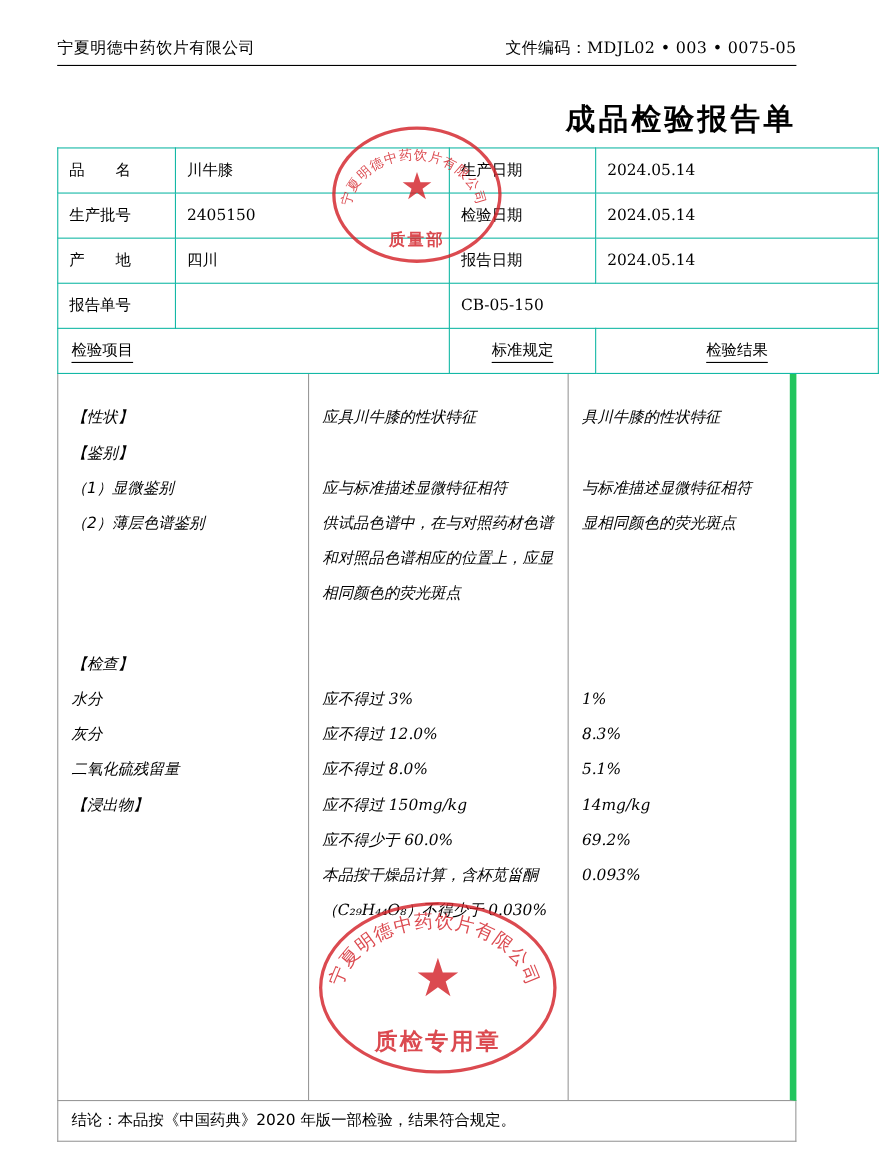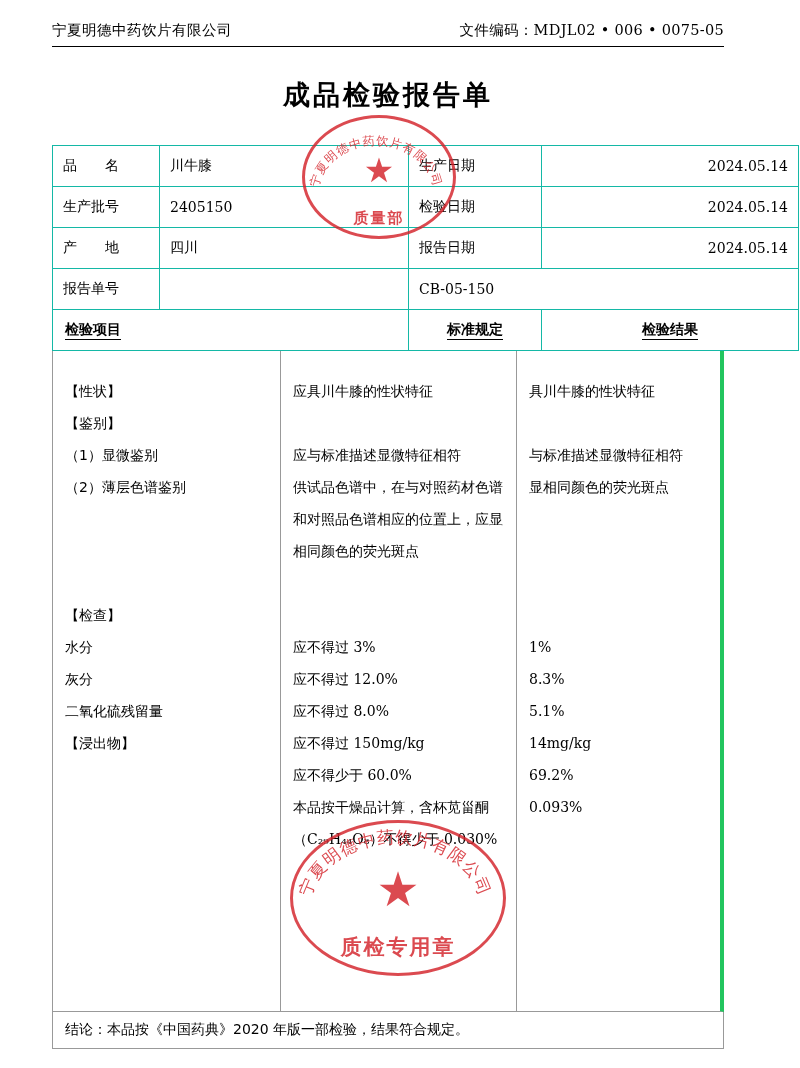--- a/index.html
+++ b/index.html
@@ -13,21 +13,21 @@
     font-family: "DejaVu Sans", "Liberation Sans", sans-serif;
     color: #000;
     position: relative;
     overflow: hidden;
   }
   .page {
     position: relative;
     width: 776px;
     height: 1068px;
     box-sizing: border-box;
-    padding: 21px 52px 0 52px;
+    padding: 34px 52px 0 52px;
   }
   
   .header-row {
     display: flex;
     justify-content: space-between;
     align-items: flex-end;
     font-size: 14.5px;
     padding-bottom: 6px;
     border-bottom: 1.4px solid #000;
   }
@@ -36,25 +36,25 @@
   }
   .doc-code {
     letter-spacing: 0.3px;
     font-family: "DejaVu Serif", "Liberation Serif", serif;
   }
   .doc-code .label {
     font-family: "DejaVu Sans", "Liberation Sans", sans-serif;
   }
   
   .title {
-    text-align: center;
+    text-align: right;
     font-size: 27px;
     font-weight: bold;
     letter-spacing: 3px;
-    margin: 30px 0 32px 0;
+    margin: 30px 0 8px 0;
   }
   
   table.doc {
     width: 100%;
     border-collapse: collapse;
     table-layout: fixed;
     font-size: 14px;
   }
   table.doc td {
     border: 1px solid #14b8a6;
@@ -69,41 +69,41 @@
   .lbl-spread {
     display: flex;
     justify-content: space-between;
   }
   .val-serif {
     font-family: "DejaVu Serif", "Liberation Serif", serif;
     font-size: 14px;
   }
   .c1 { width: 228px; }
   .c2 { width: 112px; }
-  .c4 { width: 236px; text-align: right; }
+  .c4 { width: 236px; }
 
   
   .colhead td {
     height: 34px;
     padding-top: 10px;
     padding-bottom: 4px;
   }
   .colhead span {
     border-bottom: 1px solid #000;
     padding-bottom: 2px;
-    font-weight: bold;
   }
   
   .body-wrap {
     position: relative;
     border-left: 1px solid #999;
-    border-right: 4px solid #22c55e;
+    border-right: 6px solid #22c55e;
     border-bottom: 1px solid #999;
     display: flex;
     min-height: 660px;
+    font-style: italic;
   }
   .col-item {
     width: 228px;
     box-sizing: border-box;
     padding: 24px 0 0 12px;
     border-right: 1px solid #999;
   }
   .col-std {
     width: 236px;
     box-sizing: border-box;
@@ -186,21 +186,21 @@
   .seal text { fill: #d4232a; }
 </style>
 </head>
 <body>
 
 <div class="page">
 
   <div class="header-row">
     <div class="company-name">宁夏明德中药饮片有限公司</div>
     <div class="doc-code">
-      <span class="label">文件编码：</span><span>MDJL02 • 006 • 0075-05</span>
+      <span class="label">文件编码：</span><span>MDJL02 • 003 • 0075-05</span>
     </div>
   </div>
 
   <div class="title">成品检验报告单</div>
 
   <table class="doc">
     <tbody>
         <tr>
       <td class="lbl">
         <span class="lbl-spread">品　　名</span>

